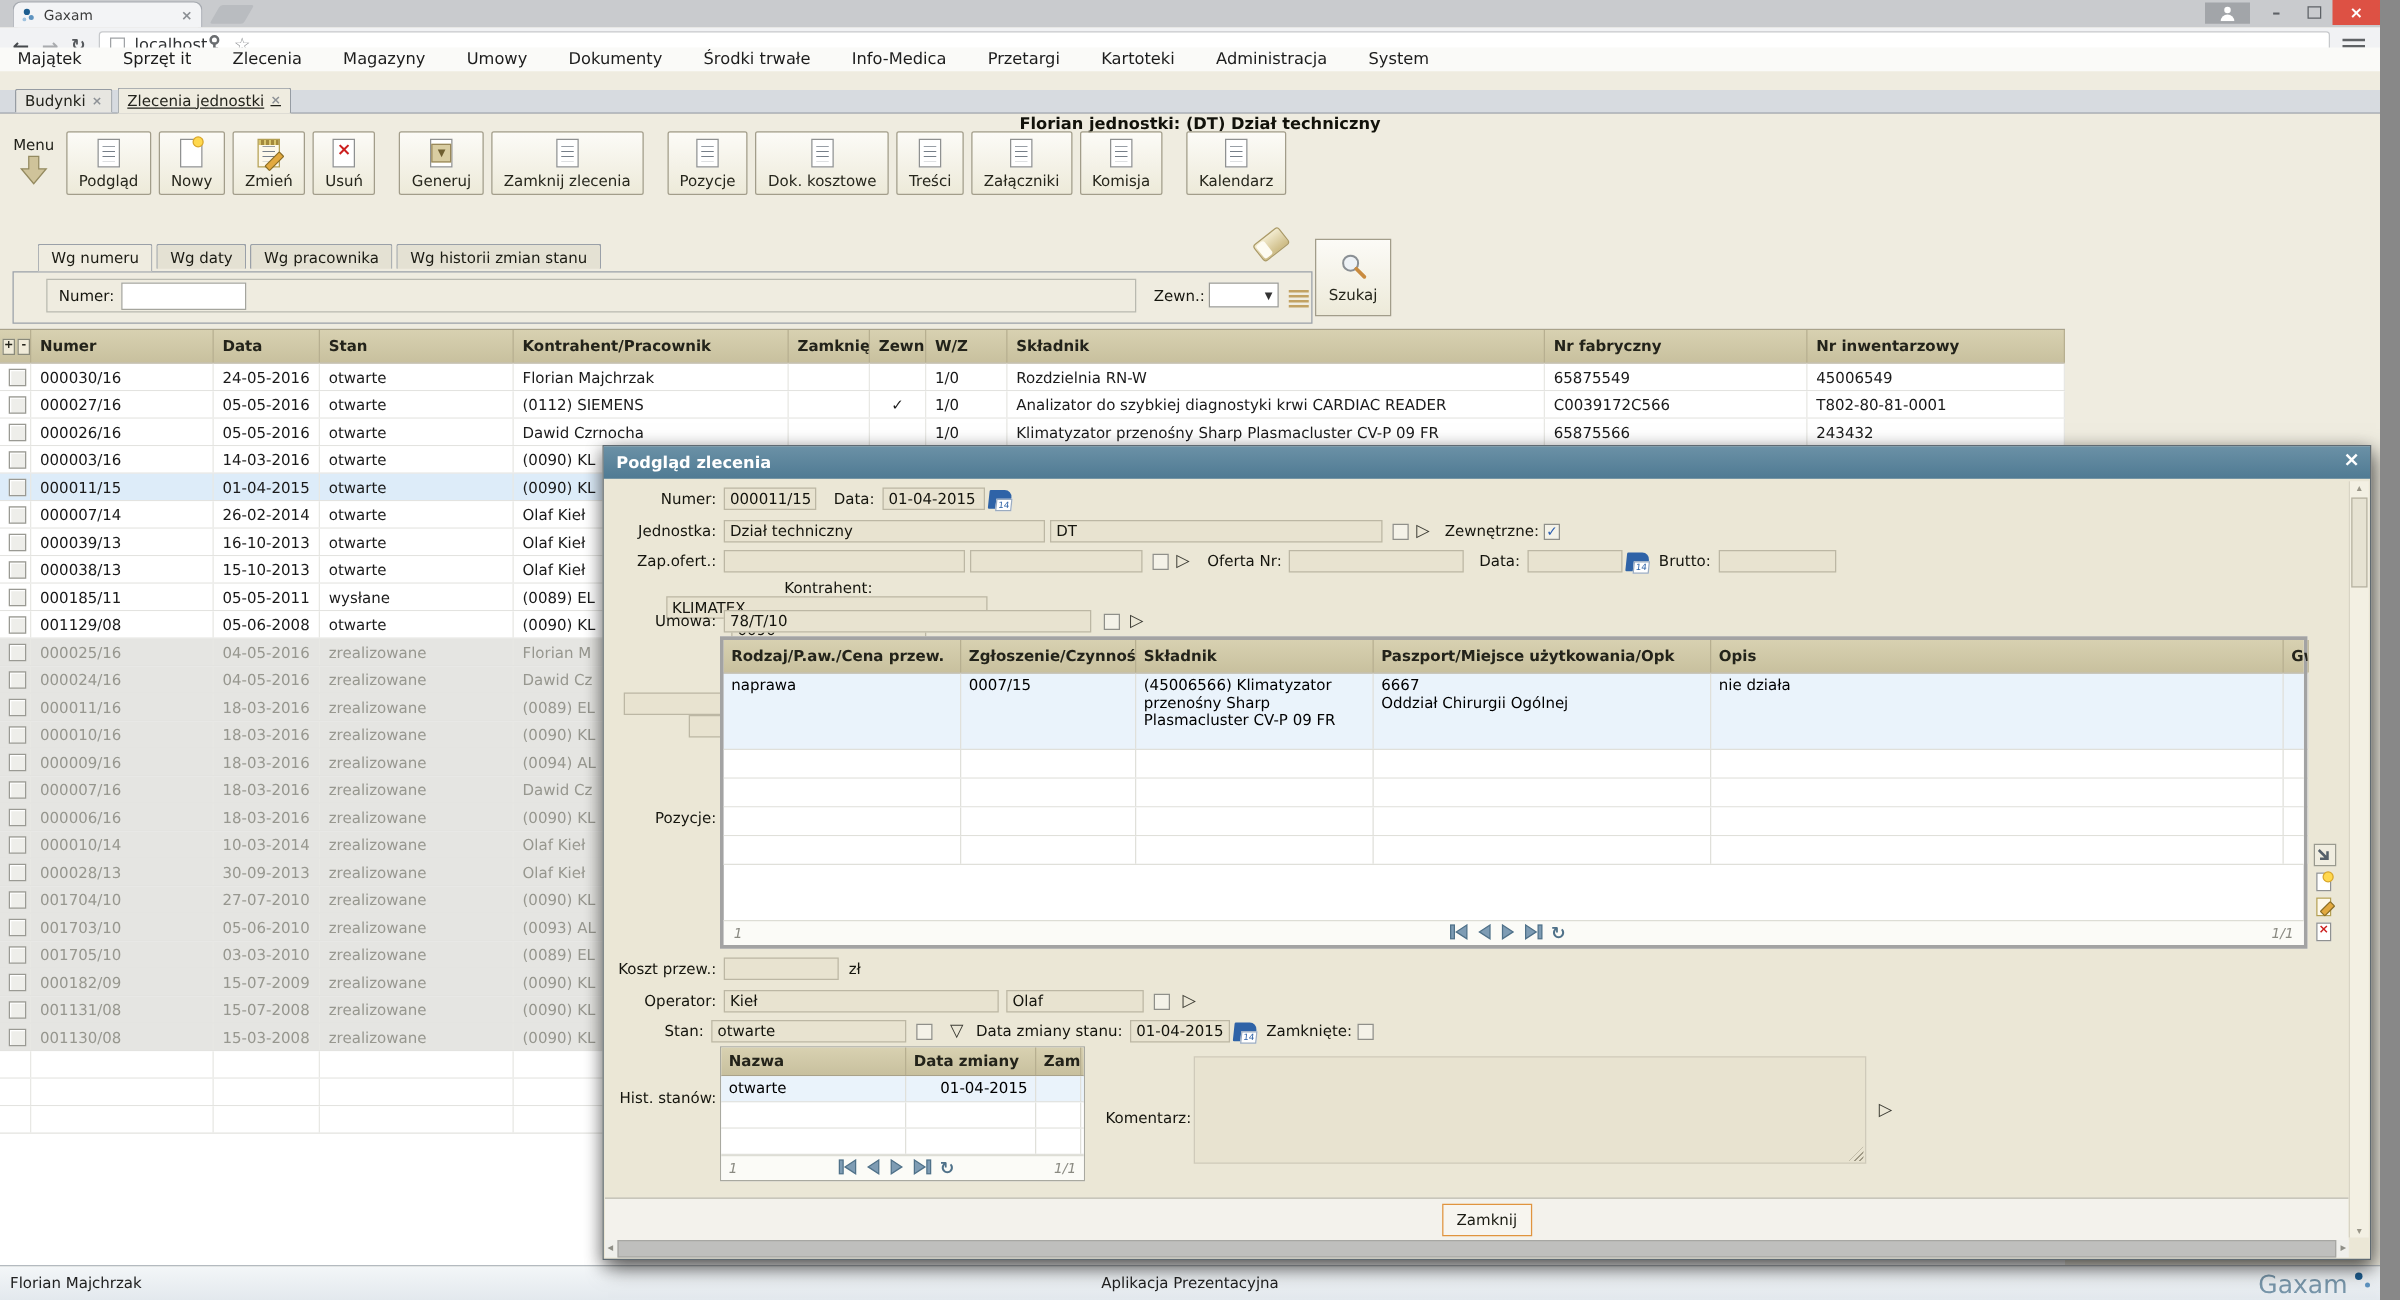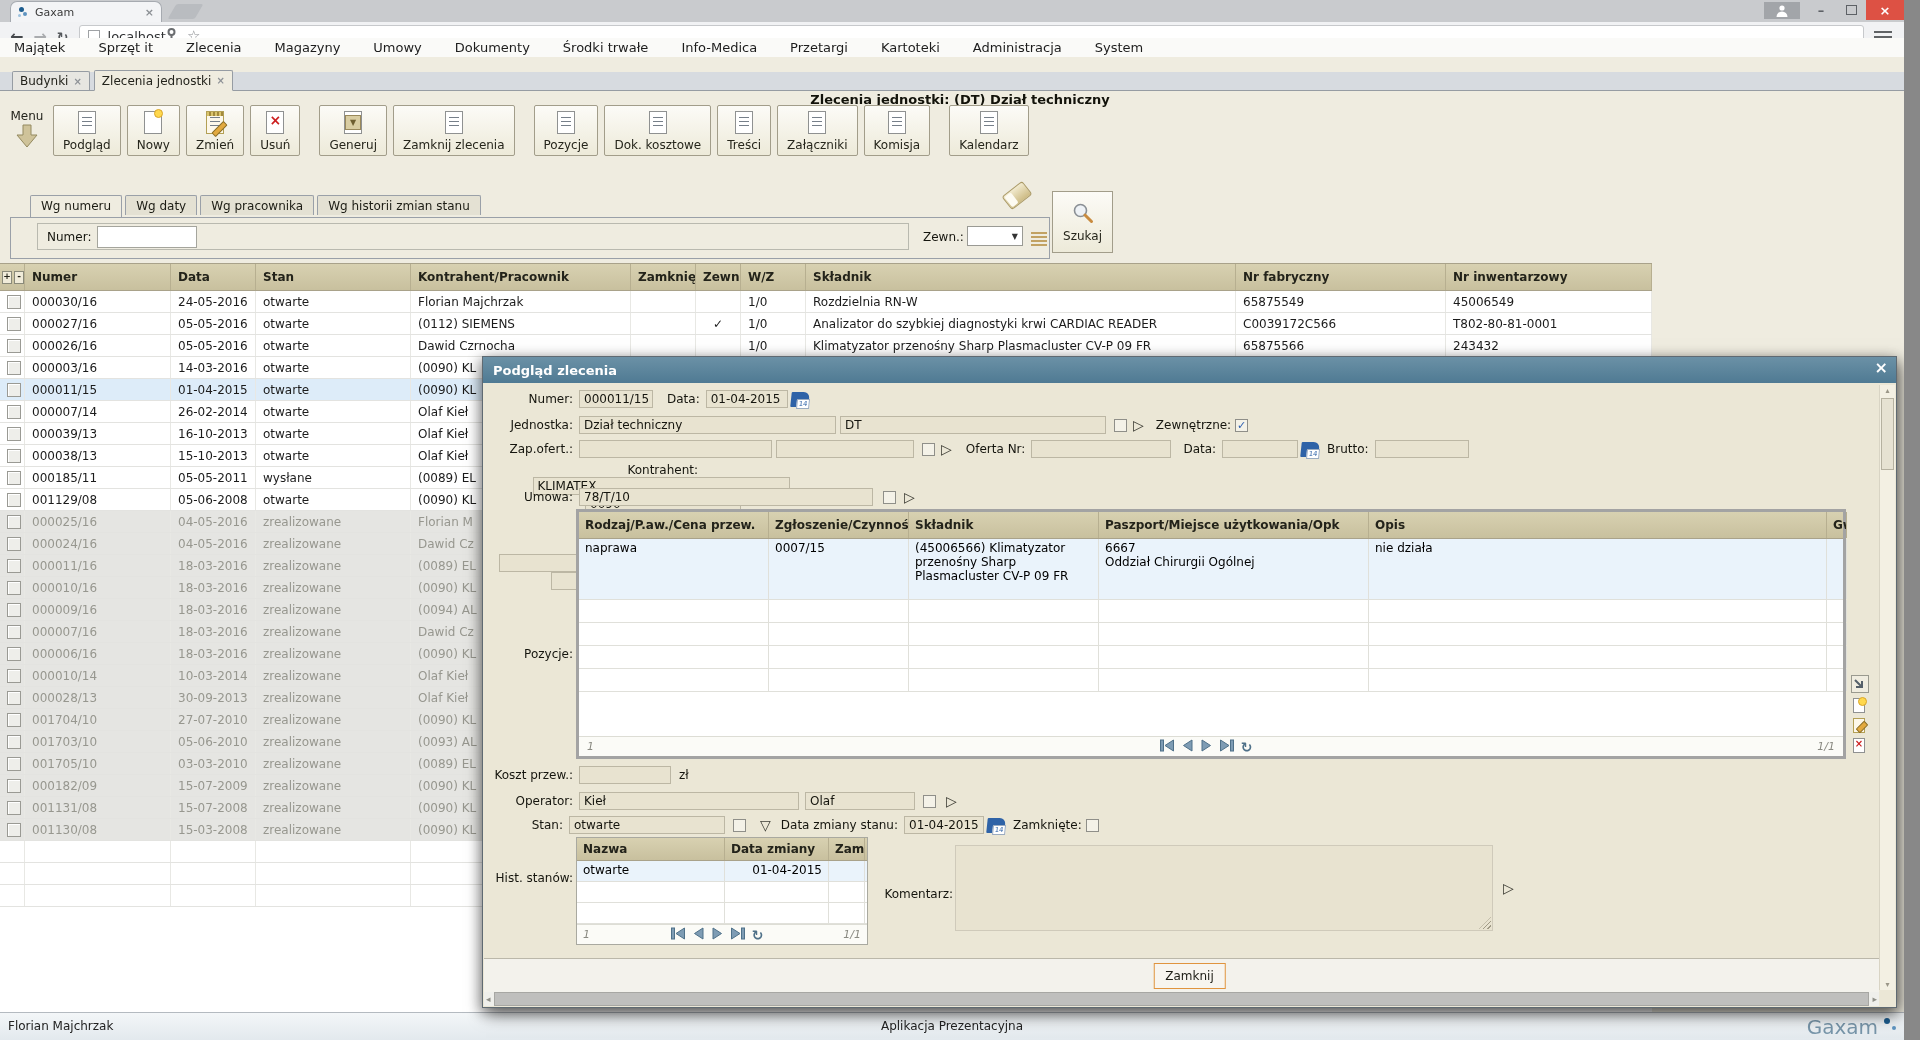--- a/index.html
+++ b/index.html
@@ -44,21 +44,21 @@
   .hamb{width:18px;margin:0 12px 0 2px;}
   .hamb div{height:2px;background:#5f6265;margin:3px 0;}
   
   #menubar{position:absolute;left:0;top:38px;width:100%;height:19px;background:#fafaf8;
            display:flex;align-items:center;padding-left:14px;font-size:13px;color:#1d1d1d;box-sizing:border-box;}
   .mitem{margin-right:33px;white-space:nowrap;}
   #apptabs{position:absolute;left:0;top:72px;width:100%;height:19px;background:#d7dbe0;
            border-bottom:1px solid #969ca3;display:flex;align-items:flex-end;padding-left:12px;box-sizing:border-box;}
   .apptab{height:18px;border:1px solid #969ca3;border-bottom:none;background:#e7e6e1;border-radius:2px 2px 0 0;
           display:flex;align-items:center;padding:0 7px;font-size:12px;margin-right:4px;color:#23231c;position:relative;}
-  .apptab.active{background:#efece0;z-index:3;height:19px;margin-bottom:-1px;border-bottom:1px solid #efece0;}
+  .apptab.active{background:#efece0;z-index:3;height:19px;margin-bottom:-1px;border-bottom:1px solid #efece0;text-decoration:underline;}
   .atx{color:#8d9196;font-size:10px;margin-left:5px;font-weight:bold;}
   
   #content{position:absolute;left:0;top:91px;width:1920px;height:921px;background:#efece0;}
   #gridbg{position:absolute;left:0;top:172px;width:1652px;height:749px;background:#fff;}
   .ptitle{position:absolute;left:0;top:1px;width:1920px;text-align:center;font-weight:bold;font-size:13px;color:#12120a;}
   #menu-launcher{position:absolute;left:8px;top:18px;width:38px;text-align:center;font-size:12px;color:#23231c;}
   #toolbar-buttons{position:absolute;left:53px;top:14px;display:flex;align-items:stretch;height:51px;}
   .tbtn{background:linear-gradient(#fcfbf7,#edead9);border:1px solid #a29d8a;border-radius:2px;margin-right:6px;
         padding:4px 9px 3px;display:flex;flex-direction:column;align-items:center;justify-content:space-between;
         font-size:12px;color:#26261c;box-sizing:border-box;white-space:nowrap;}
@@ -247,21 +247,21 @@
         <span class="atx">×</span>
       </div>
       <div class="apptab active">
         <span>Zlecenia jednostki</span>
         <span class="atx">×</span>
       </div>
     </div>
 
   <div id="content">
     <div id="gridbg"></div>
-    <div class="ptitle">Zlecenia jednostki: (DT) Dział techniczny</div>
+    <div class="ptitle">Florian jednostki: (DT) Dział techniczny</div>
 
     <div id="menu-launcher">
       <div>Menu</div>
       <svg width="24" height="26" viewBox="0 0 24 26">
         <polygon points="12,24 2,12 8,12 8,2 16,2 16,12 22,12" fill="#cfc39a" stroke="#948a60"></polygon>
       </svg>
     </div>
     <div id="toolbar-buttons">
         <div class="tbtn">
           <span class="ic">

